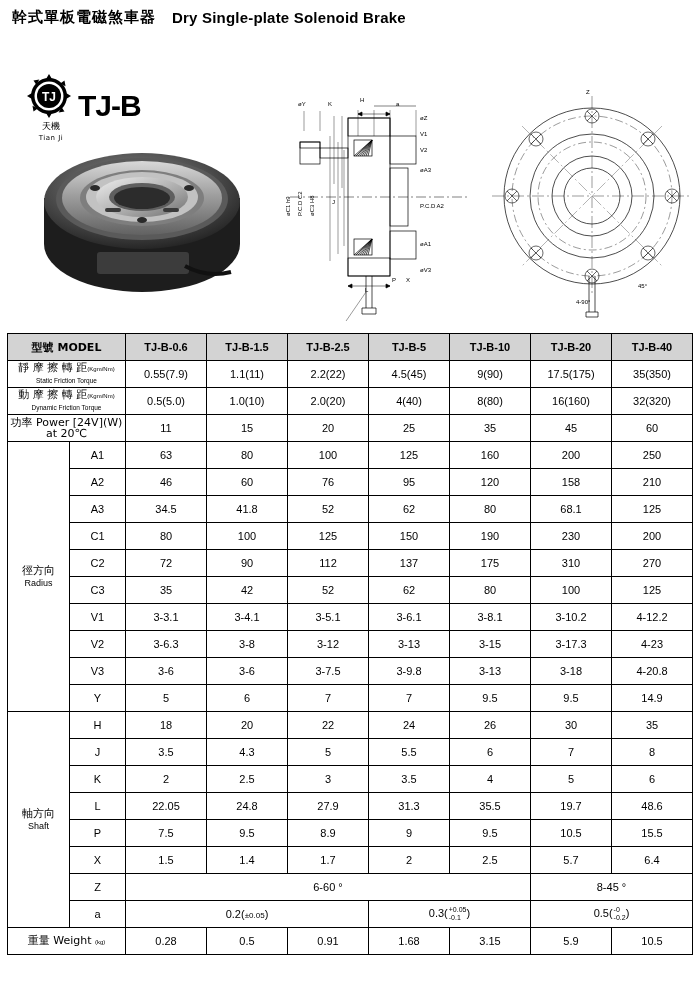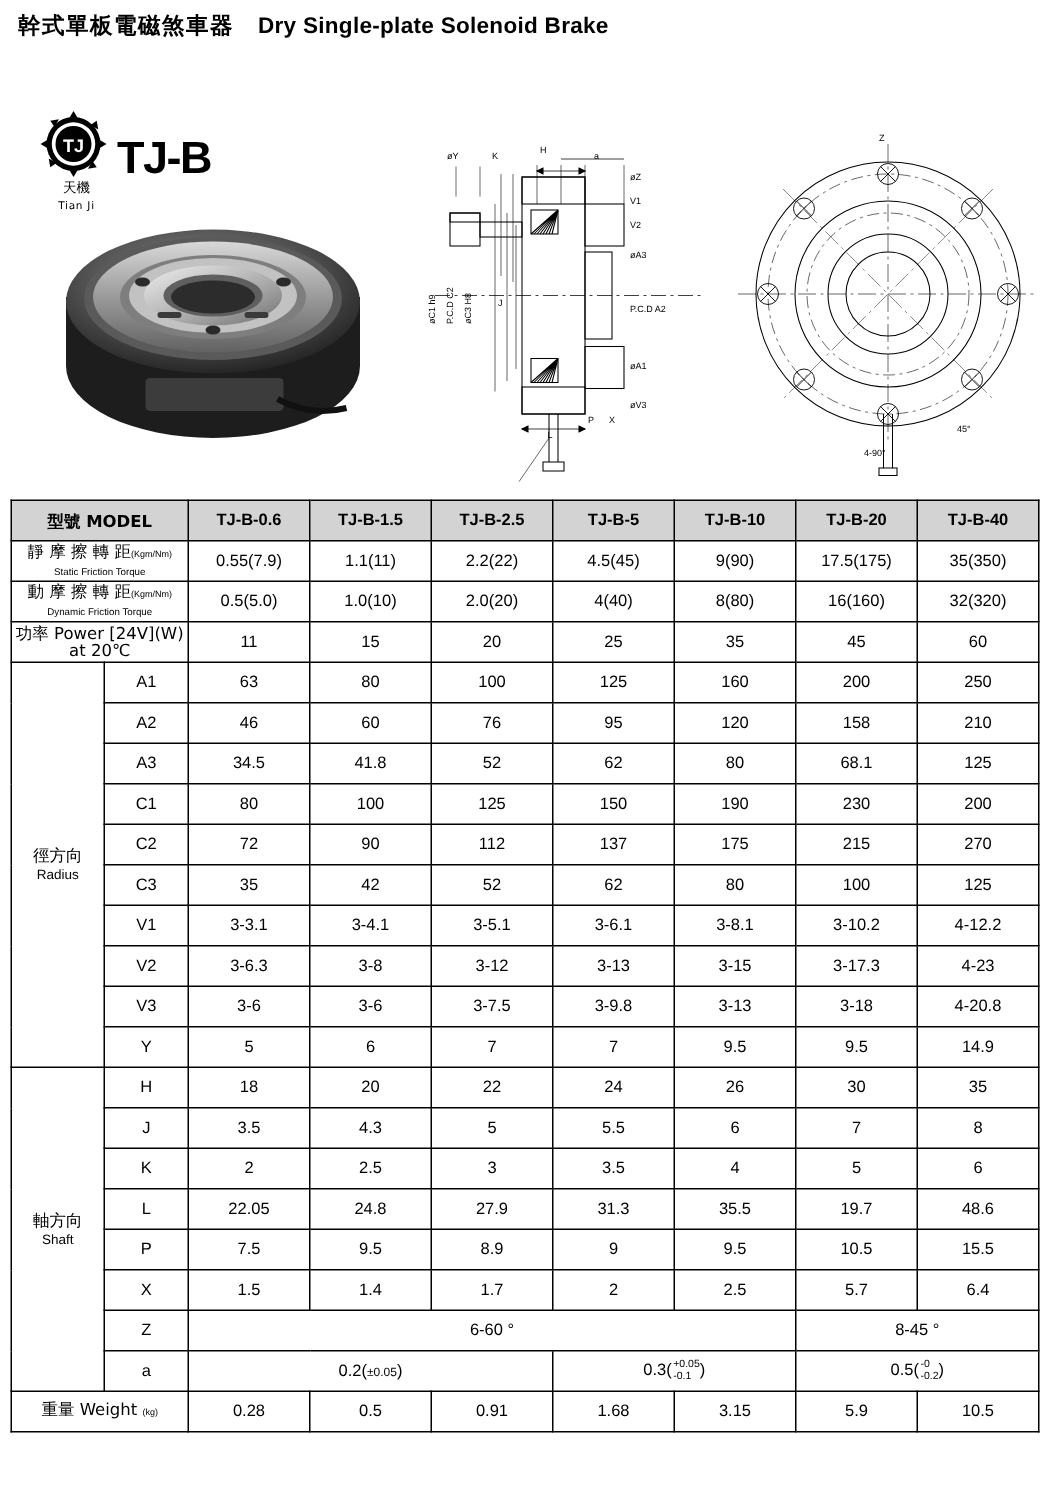--- a/index.html
+++ b/index.html
@@ -496,21 +496,21 @@
       <td>230</td>
       <td>200</td>
     </tr>
     <tr>
       <td class="dim">C2</td>
       <td>72</td>
       <td>90</td>
       <td>112</td>
       <td>137</td>
       <td>175</td>
-      <td>215</td>
+      <td>310</td>
       <td>270</td>
     </tr>
     <tr>
       <td class="dim">C3</td>
       <td>35</td>
       <td>42</td>
       <td>52</td>
       <td>62</td>
       <td>80</td>
       <td>100</td>

